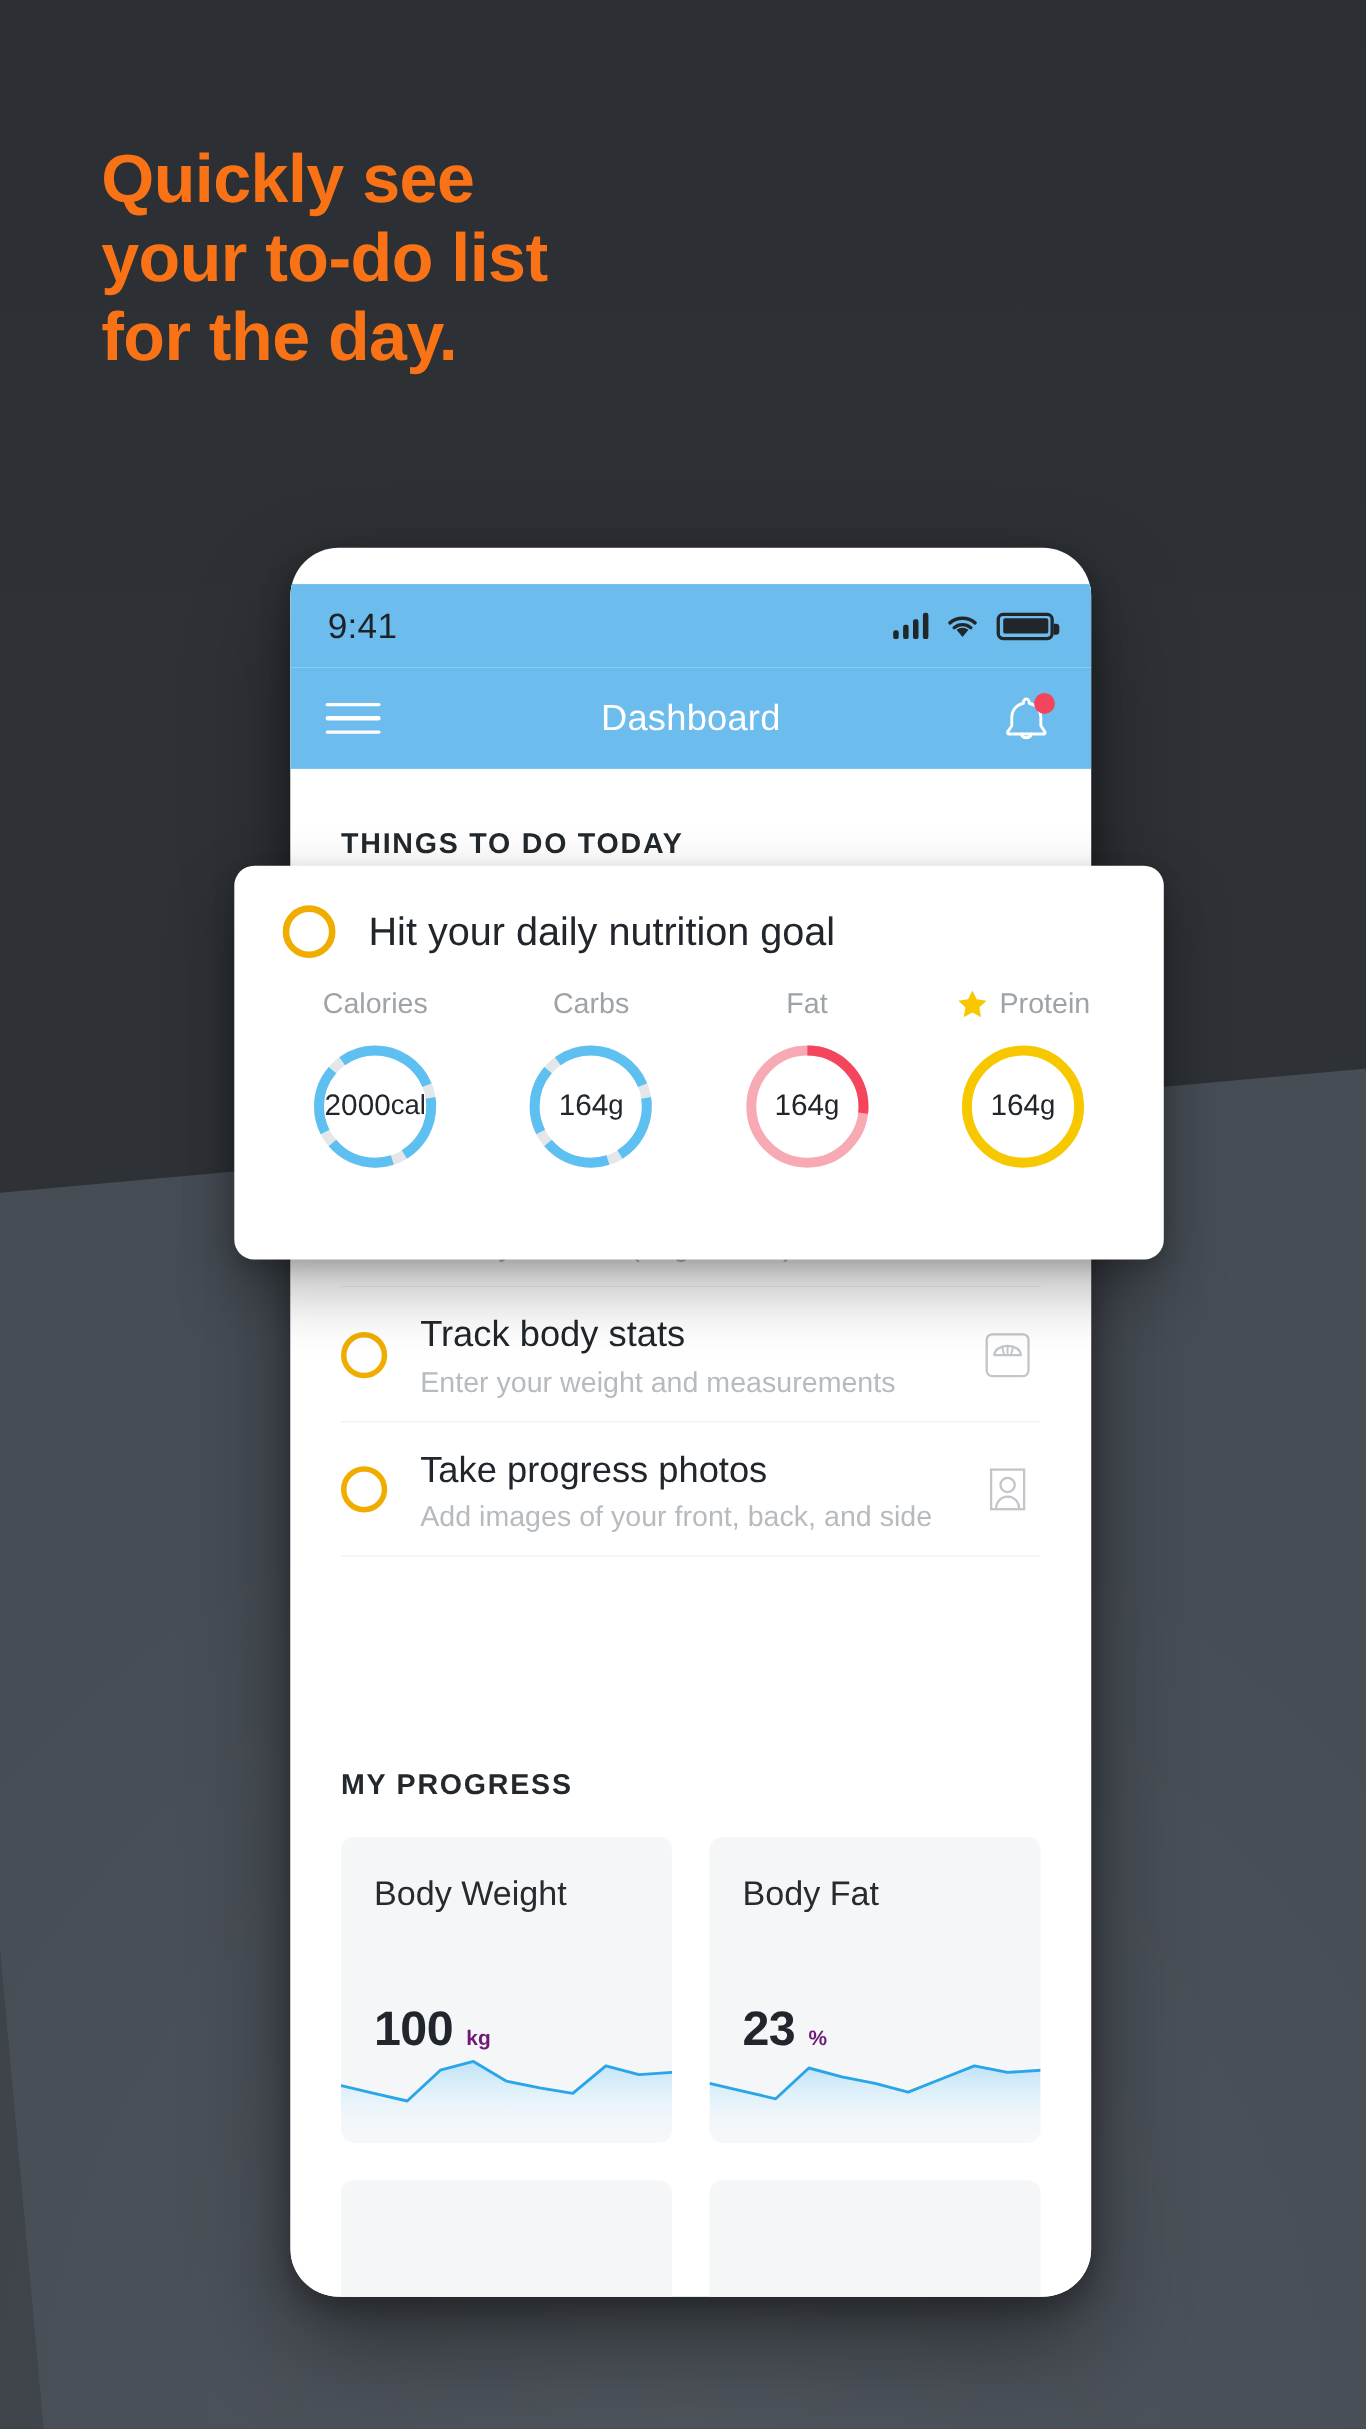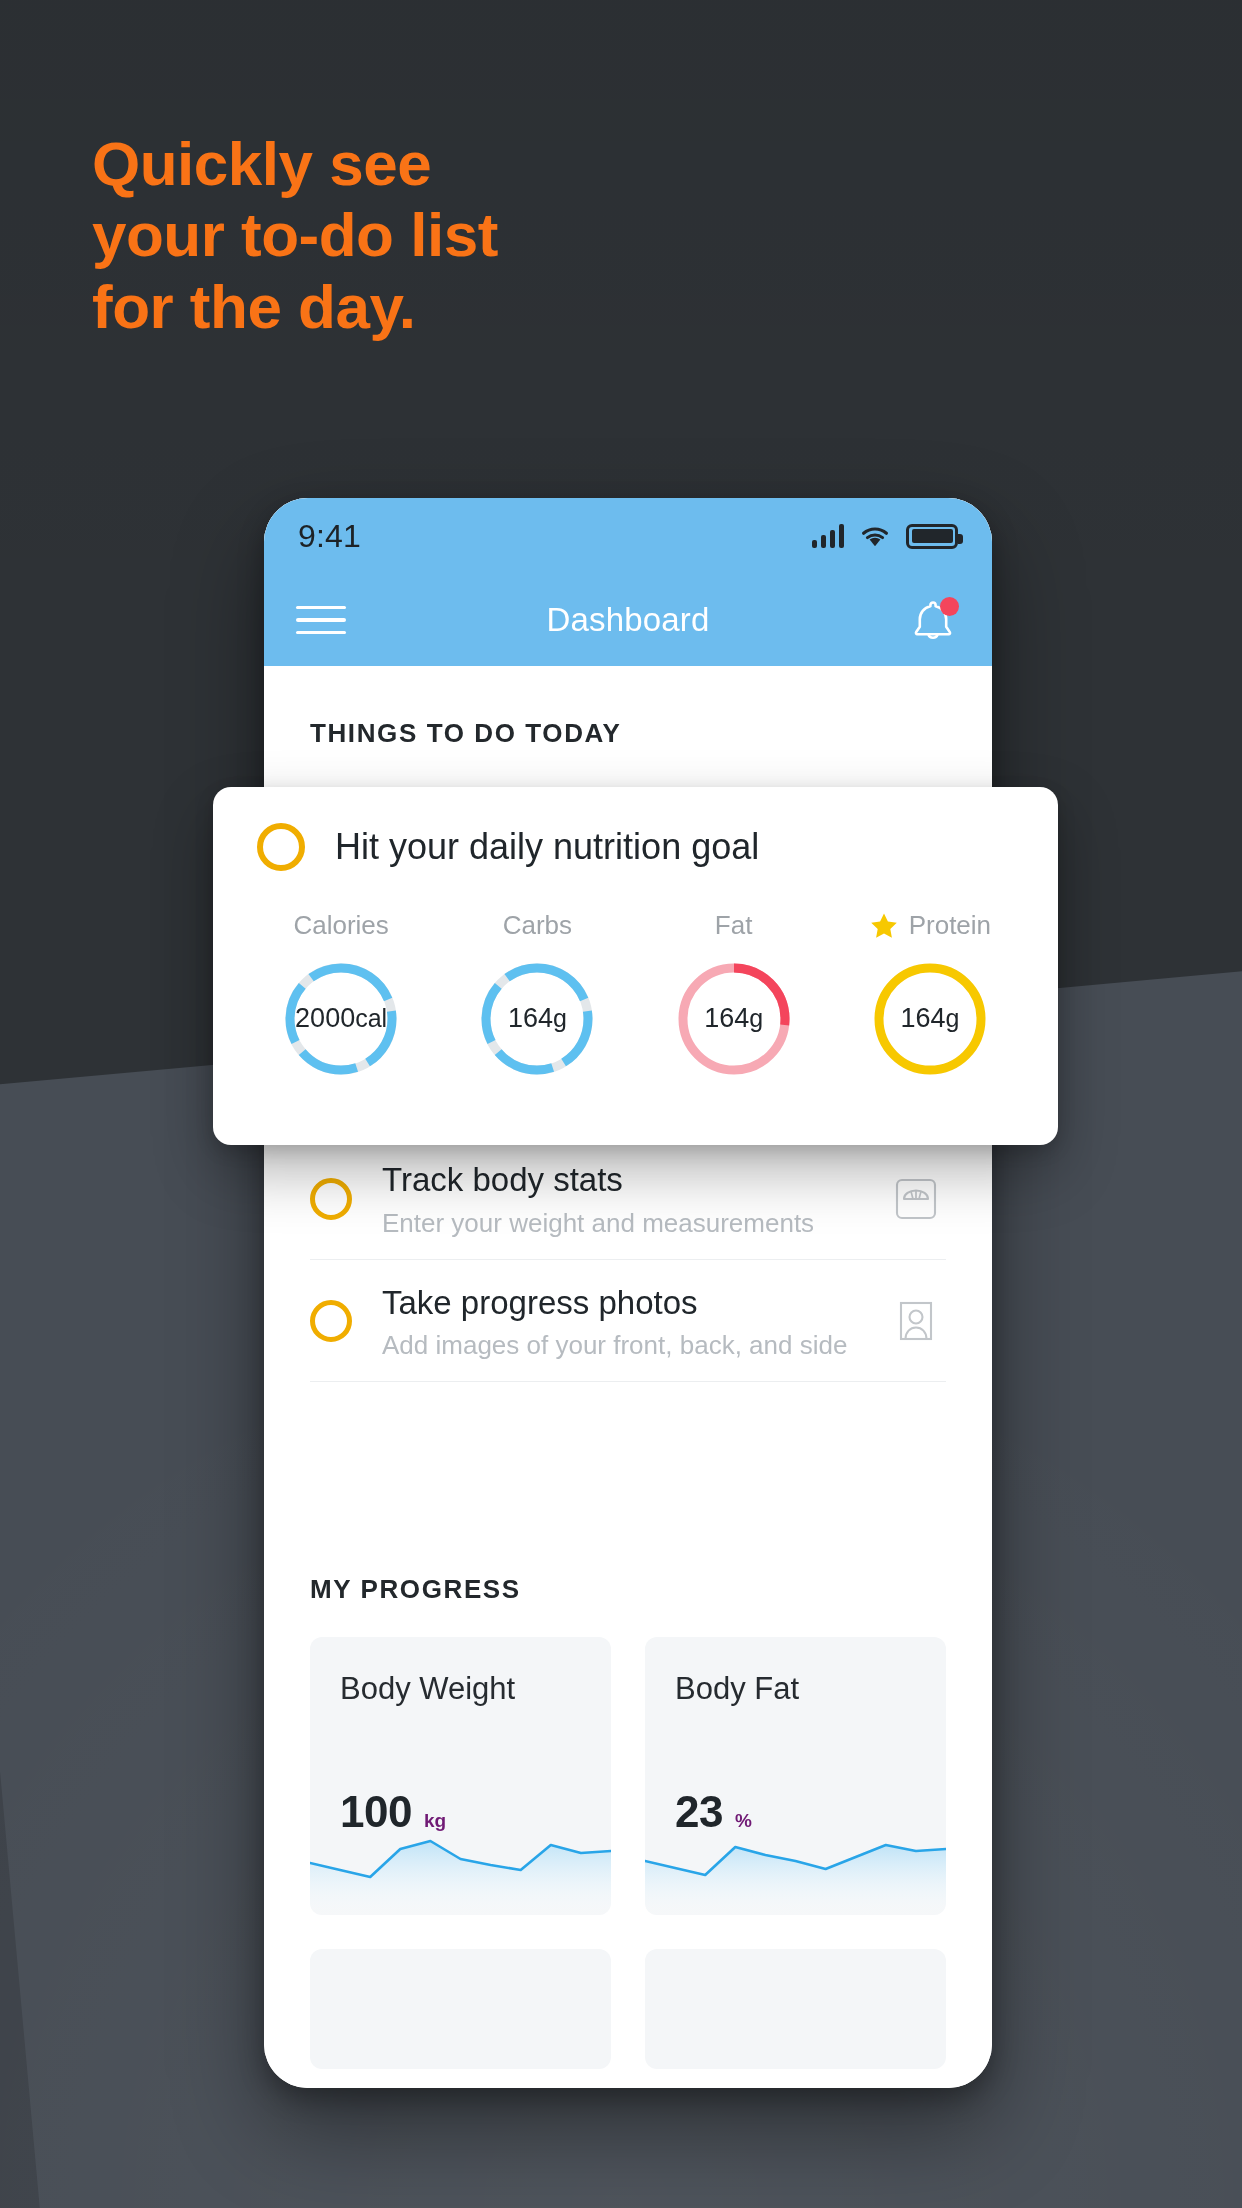--- a/index.html
+++ b/index.html
@@ -50,21 +50,21 @@
   
   .phone {
     position:absolute;
     left:264px; top:498px;
     width:728px; height:1590px;
     background:#ffffff;
     border-radius:44px;
     overflow:hidden;
     box-shadow:0 40px 90px rgba(0,0,0,0.42), 0 10px 26px rgba(0,0,0,0.3);
   }
-  .screen { position:absolute; inset:0; background:#ffffff; }
+  .screen { position:absolute; inset:0; background:#ffffff;margin-top:33px; }
 
   
   .statusbar {
     height:76px;
     background:#6dbcee;
     display:flex; align-items:center;
     padding:0 34px;
     justify-content:space-between;
   }
   .sb-time { font-size:32px; color:#1d2226; letter-spacing:0.2px; }
@@ -165,21 +165,21 @@
     box-shadow:0 26px 60px rgba(0,0,0,0.30), 0 6px 18px rgba(0,0,0,0.16);
     padding:36px 44px 0 44px;
   }
   .nutri-head { display:flex; align-items:center; }
   .nutri-ring {
     width:48px; height:48px; border-radius:50%;
     border:6px solid #f0ad00; margin-right:30px; flex:0 0 auto;
   }
   .nutri-title { font-size:36px; color:#20262b; }
 
-  .macros { display:flex; margin-top:39px;gap:28px; }
+  .macros { display:flex; margin-top:26px;gap:28px; }
   .macro { flex:1; display:flex; flex-direction:column; align-items:center; }
   .macro-label {
     font-size:26px; color:#9ea3a8; display:flex; align-items:center; gap:10px;
   }
   .star { width:30px; height:30px; display:inline-block; }
   .donut { margin-top:16px; width:124px; height:124px; position:relative; }
   .donut svg { width:100%; height:100%; display:block; transform:rotate(-90deg); }
   .donut-center {
     position:absolute; inset:0;
     display:flex; flex-direction:row; align-items:center; justify-content:center;

